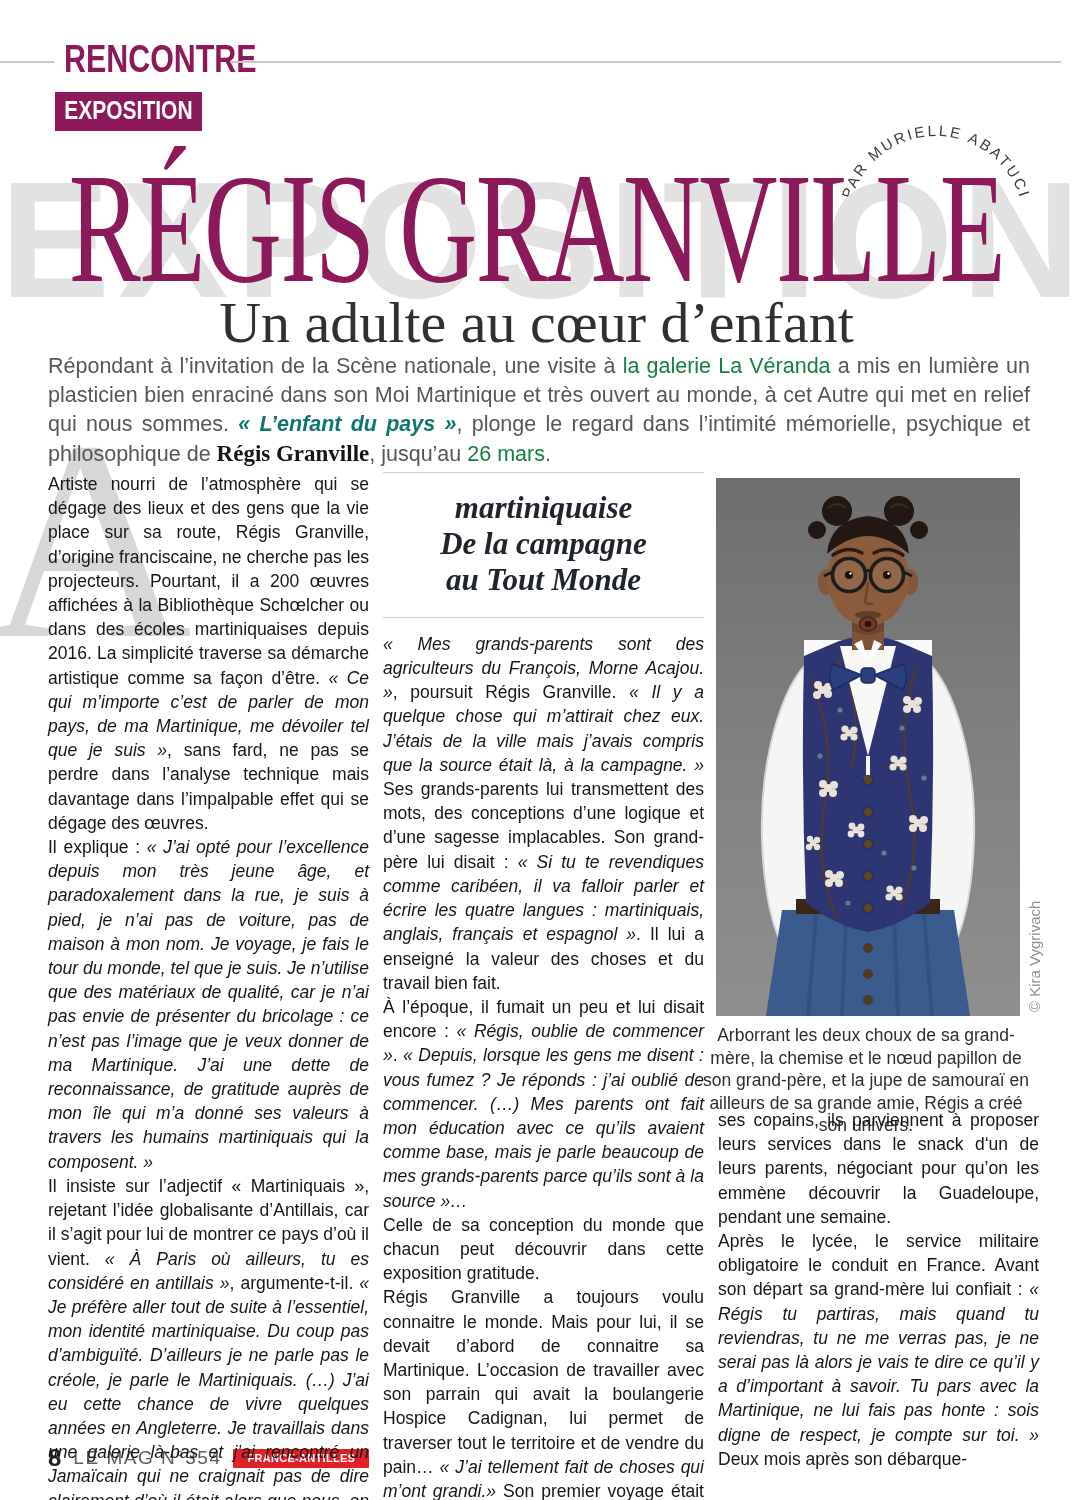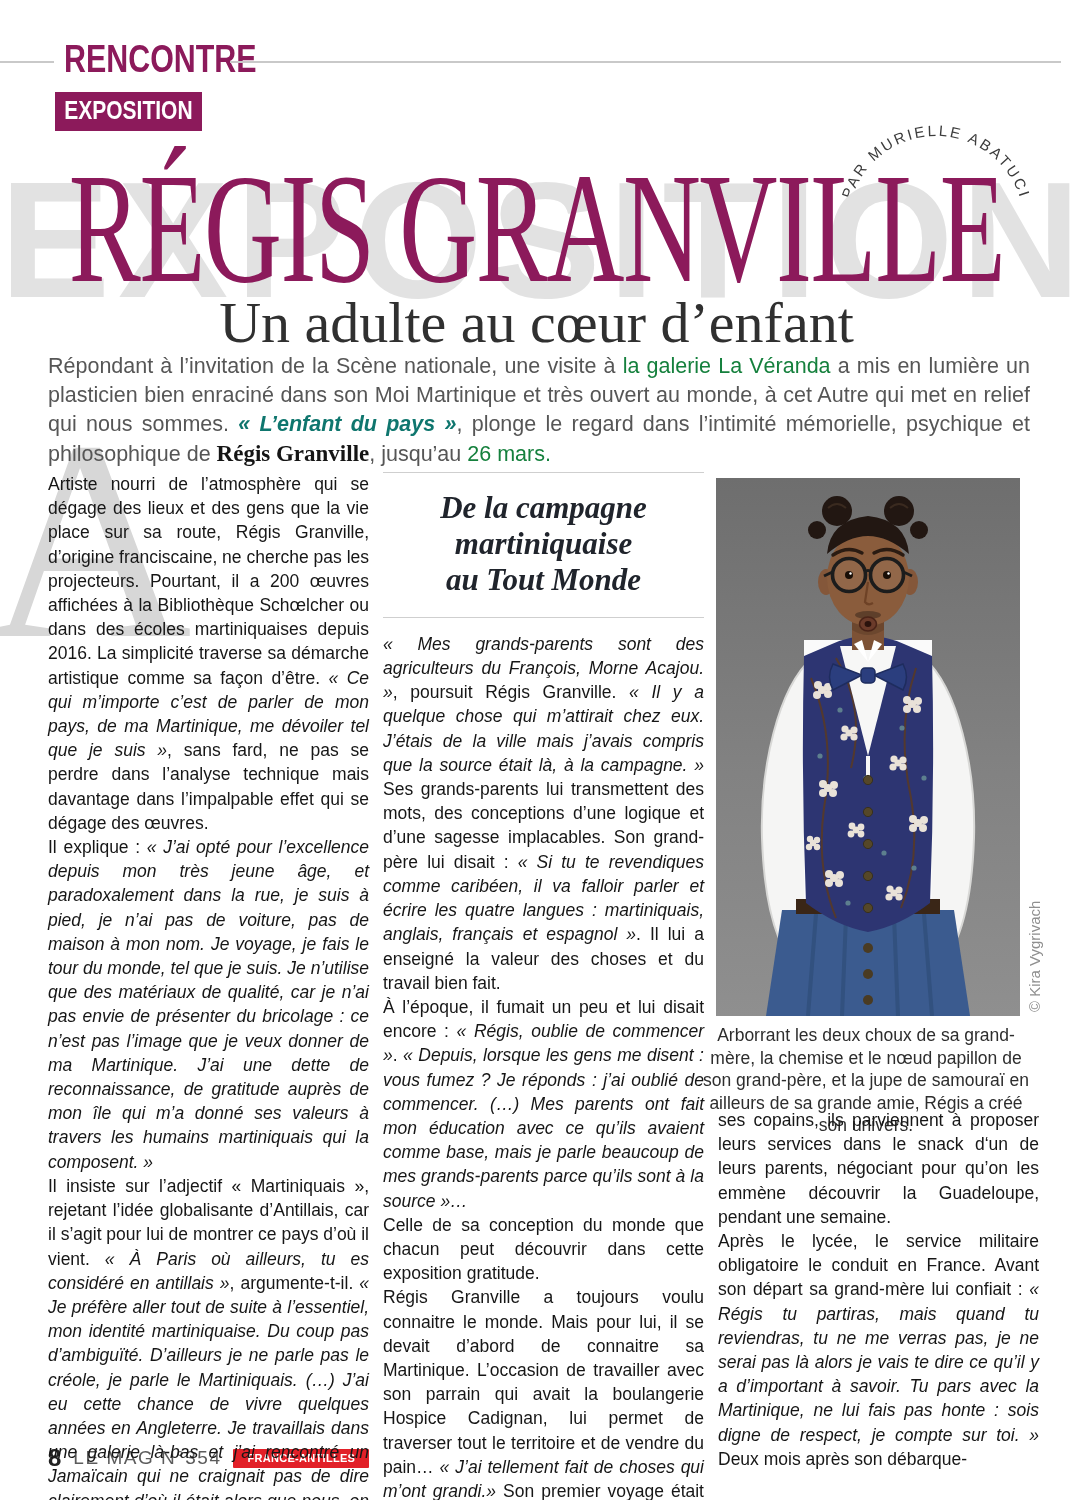--- a/index.html
+++ b/index.html
@@ -111,22 +111,22 @@
 <div class="abs dropcap">A</div>
 
 <div class="abs col col1">
   <p><span class="seg seg-n">Artiste nourri de l’atmosphère qui se dégage des lieux et des gens que la vie place sur sa route, Régis Granville, d’origine franciscaine, ne cherche pas les projecteurs. Pourtant, il a 200 œuvres affichées à la Bibliothèque Schœlcher ou dans des écoles martiniquaises depuis 2016. La simplicité traverse sa démarche artistique comme sa façon d’être. </span><span class="seg seg-i">« Ce qui m’importe c’est de parler de mon pays, de ma Martinique, me dévoiler tel que je suis »</span><span class="seg seg-n">, sans fard, ne pas se perdre dans l’analyse technique mais davantage dans l’impalpable effet qui se dégage des œuvres.</span></p>
   <p><span class="seg seg-n">Il explique : </span><span class="seg seg-i">« J’ai opté pour l’excellence depuis mon très jeune âge, et paradoxalement dans la rue, je suis à pied, je n’ai pas de voiture, pas de maison à mon nom. Je voyage, je fais le tour du monde, tel que je suis. Je n’utilise que des matériaux de qualité, car je n’ai pas envie de présenter du bricolage : ce n’est pas l’image que je veux donner de ma Martinique. J’ai une dette de reconnaissance, de gratitude auprès de mon île qui m’a donné ses valeurs à travers les humains martiniquais qui la composent. »</span></p>
   <p><span class="seg seg-n">Il insiste sur l’adjectif « Martiniquais », rejetant l’idée globalisante d’Antillais, car il s’agit pour lui de montrer ce pays d’où il vient. </span><span class="seg seg-i">« À Paris où ailleurs, tu es considéré en antillais »</span><span class="seg seg-n">, argumente-t-il. </span><span class="seg seg-i">« Je préfère aller tout de suite à l’essentiel, mon identité martiniquaise. Du coup pas d’ambiguïté. D’ailleurs je ne parle pas le créole, je parle le Martiniquais. (…) J’ai eu cette chance de vivre quelques années en Angleterre. Je travaillais dans une galerie là-bas et j’ai rencontré un Jamaïcain qui ne craignait pas de dire clairement d’où il était alors que nous, on dirait que nous avons peur de dire je suis Martiniquais. »</span></p>
 </div>
 
 <div class="abs col col2">
   <div class="section-heading">
+    <div>martiniquaise</div>
     <div>De la campagne</div>
-    <div>martiniquaise</div>
     <div>au Tout Monde</div>
   </div>
   <p><span class="seg seg-i">« Mes grands-parents sont des agriculteurs du François, Morne Acajou. »</span><span class="seg seg-n">, poursuit Régis Granville. </span><span class="seg seg-i">« Il y a quelque chose qui m’attirait chez eux. J’étais de la ville mais j’avais compris que la source était là, à la campagne. » </span><span class="seg seg-n">Ses grands-parents lui transmettent des mots, des conceptions d’une logique et d’une sagesse implacables. Son grand-père lui disait : </span><span class="seg seg-i">« Si tu te revendiques comme caribéen, il va falloir parler et écrire les quatre langues : martiniquais, anglais, français et espagnol »</span><span class="seg seg-n">. Il lui a enseigné la valeur des choses et du travail bien fait.</span></p>
   <p><span class="seg seg-n">À l’époque, il fumait un peu et lui disait encore : </span><span class="seg seg-i">« Régis, oublie de commencer »</span><span class="seg seg-n">. </span><span class="seg seg-i">« Depuis, lorsque les gens me disent : vous fumez ? Je réponds : j’ai oublié de commencer. (…) Mes parents ont fait mon éducation avec ce qu’ils avaient comme base, mais je parle beaucoup de mes grands-parents parce qu’ils sont à la source »…</span></p>
   <p><span class="seg seg-n">Celle de sa conception du monde que chacun peut découvrir dans cette exposition gratitude.</span></p>
   <p><span class="seg seg-n">Régis Granville a toujours voulu connaitre le monde. Mais pour lui, il se devait d’abord de connaitre sa Martinique. L’occasion de travailler avec son parrain qui avait la boulangerie Hospice Cadignan, lui permet de traverser tout le territoire et de vendre du pain… </span><span class="seg seg-i">« J’ai tellement fait de choses qui m’ont grandi.»</span><span class="seg seg-n"> Son premier voyage était sur la Guadeloupe. Il avait 14 ans. Avec trois de</span></p>
 </div>
 
 <div class="abs photo">
   <svg width="304" height="538" viewBox="0 0 304 538">

